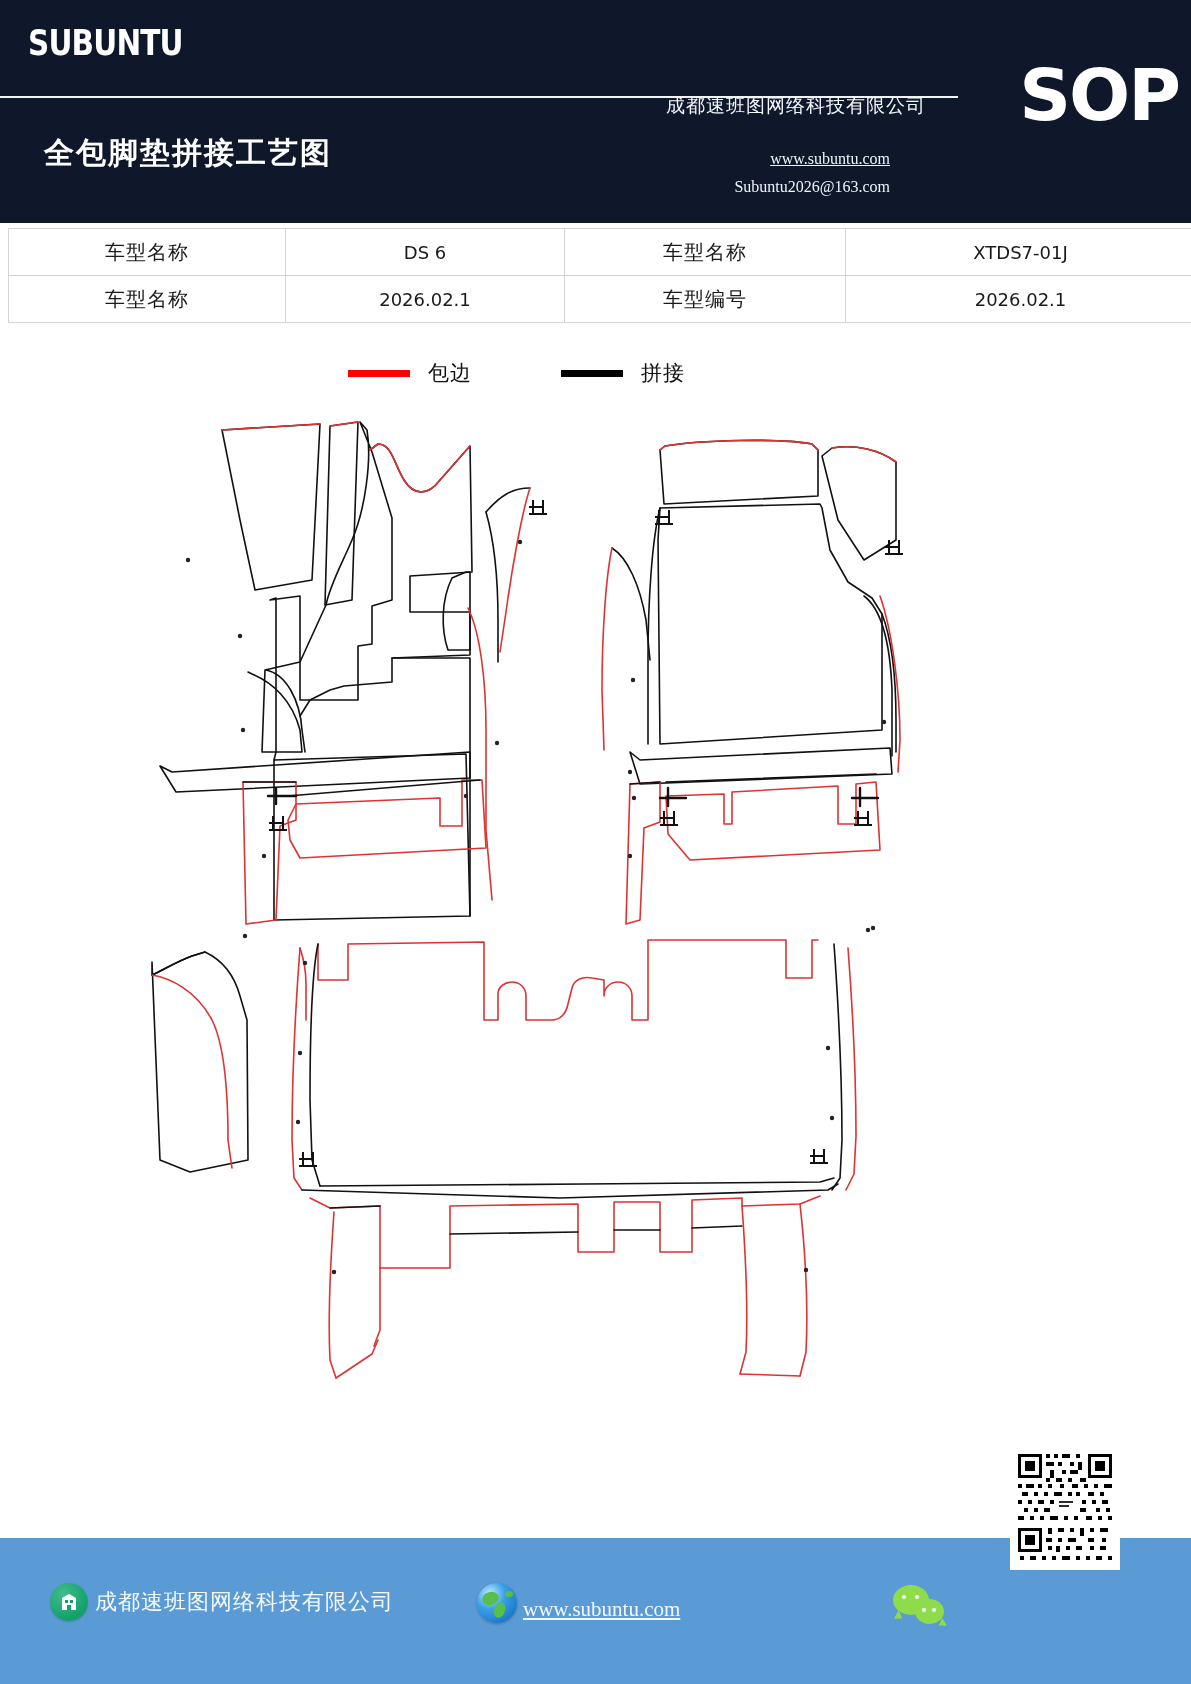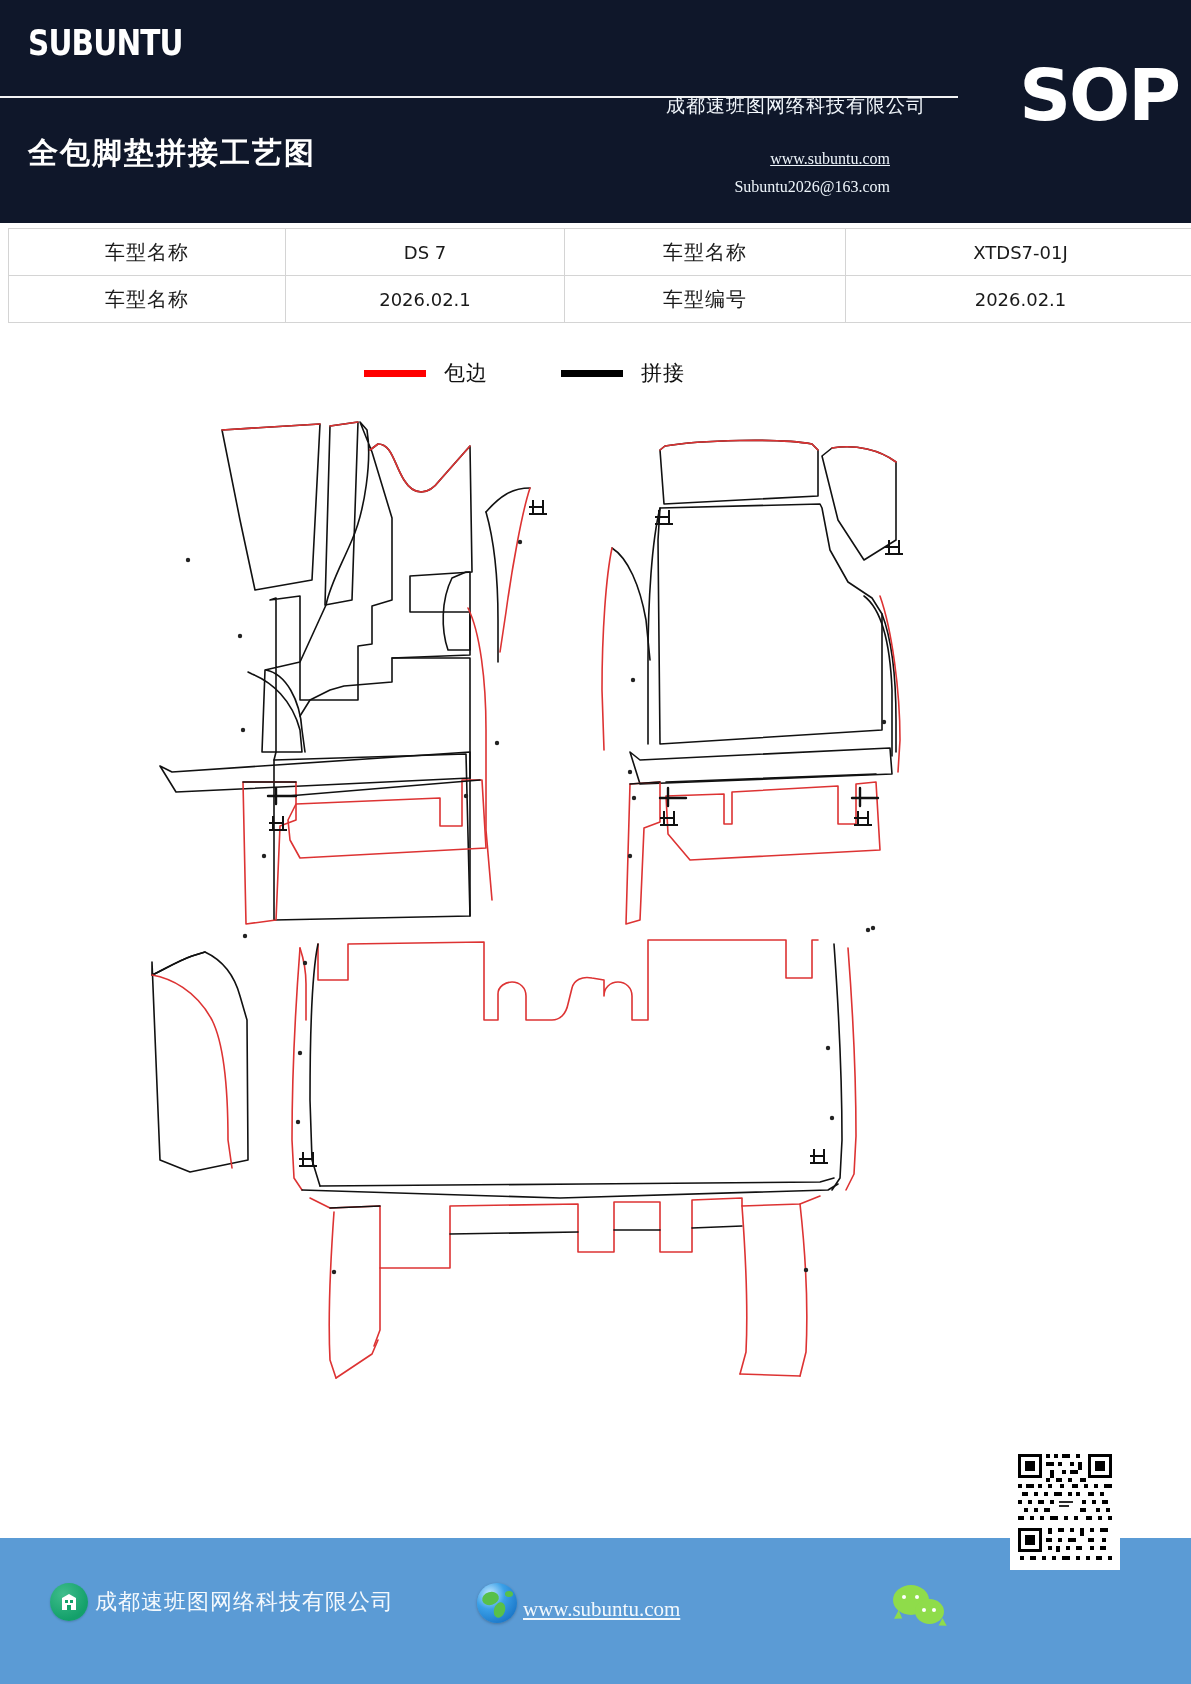--- a/index.html
+++ b/index.html
@@ -27,21 +27,21 @@
     letter-spacing:-1px;
     transform:scaleX(0.82);
     transform-origin:left top;
     text-shadow:1px 1px 0 rgba(0,0,0,.12);
   }
   .header-rule{
     position:absolute;left:0;top:96px;width:958px;height:2px;
     background:#ffffff;opacity:.95;
   }
   .doc-title{
-    position:absolute;left:28px;top:133px;
+    position:absolute;left:44px;top:133px;
     color:#ffffff;font-size:30px;font-weight:bold;
     font-family:"DejaVu Sans","Liberation Sans",sans-serif;
     letter-spacing:2px;
     text-shadow:1px 1px 0 rgba(0,0,0,.12);
   }
   .company-name{
     position:absolute;right:265px;top:93px;
     color:#f2f7fc;font-size:19px;
     letter-spacing:1px;
     white-space:nowrap;
@@ -89,21 +89,21 @@
     font-size:18px;letter-spacing:0;
   }
   .col-a{width:274px;} .col-b{width:276px;}
   .col-c{width:278px;} .col-d{width:347px;}
 
   
   .legend{
     position:absolute;left:0;top:355px;width:1191px;height:40px;
   }
   .legend-group{position:absolute;display:flex;align-items:center;}
-  .legend-g1{left:364px;top:4px;}
+  .legend-g1{left:348px;top:4px;}
   .legend-g2{left:561px;top:4px;}
   .swatch{display:inline-block;width:62px;height:7px;margin-right:18px;}
   .sw-red{background:#ff0000;}
   .sw-black{background:#000000;}
   .legend-label{font-size:21px;color:#111;letter-spacing:1px;}
 
   
   .drawing{
     position:absolute;left:0;top:400px;width:1191px;height:1100px;
   }
@@ -181,21 +181,21 @@
     <div class="company-name">成都速班图网络科技有限公司</div>
     <div class="site-link">www.subuntu.com</div>
     <div class="email">Subuntu2026@163.com</div>
     <div class="sop-badge">SOP</div>
   </div>
 
   <table class="info-table">
     <tbody>
         <tr>
       <td class="col-a">车型名称</td>
-      <td class="col-b val">DS 7</td>
+      <td class="col-b val">DS 6</td>
       <td class="col-c">车型名称</td>
       <td class="col-d val">XTDS7-01J</td>
     </tr>
     <tr>
       <td class="col-a">车型名称</td>
       <td class="col-b val">2026.02.1</td>
       <td class="col-c">车型编号</td>
       <td class="col-d val">2026.02.1</td>
     </tr>
   </tbody>

